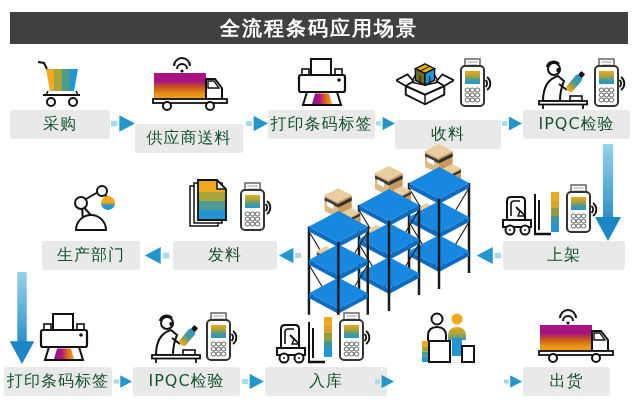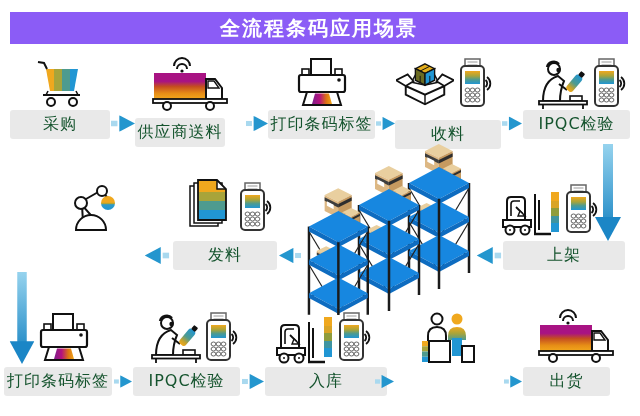--- a/index.html
+++ b/index.html
@@ -1,19 +1,19 @@
 <!DOCTYPE html>
 <html><head>
 <meta charset="utf-8">
 <style>
   html,body{margin:0;padding:0;background:#fff;}
   #stage{position:relative;width:640px;height:416px;background:#fff;overflow:hidden;
          font-family:"DejaVu Sans","Liberation Sans",sans-serif;}
   .abs{position:absolute;}
-  .banner{position:absolute;left:10px;top:12px;width:618px;height:32px;background:#8b5cf6;
+  .banner{position:absolute;left:10px;top:12px;width:618px;height:32px;background:#404040;
           color:#fff;display:flex;align-items:center;justify-content:center;
           font-size:20px;font-weight:bold;letter-spacing:2px;}
   .pill{position:absolute;height:29px;background:#E9E9E9;border-radius:3px;
         display:flex;align-items:center;justify-content:center;
         font-size:16px;color:#14532d;letter-spacing:1px;white-space:nowrap;}
   .flip{transform:scaleX(-1);}
   svg.abs{display:block;}
 </style>
 </head>
 <body>
@@ -300,21 +300,21 @@
   <svg class="abs" viewBox="0 0 36 52" style="left:592px;top:58px;width:36px;height:52px">
       <use href="#i-pda"></use>
     </svg>
 
   <div class="pill" style="left:10px;top:110px;width:100px">
       <span>采购</span>
     </div>
   <svg class="abs" viewBox="0 0 26 18" style="left:111px;top:115px;width:24px;height:17px">
       <use href="#i-arrow"></use>
     </svg>
-  <div class="pill" style="left:135px;top:118px;width:90px">
+  <div class="pill" style="left:135px;top:124px;width:108px">
       <span>供应商送料</span>
     </div>
   <svg class="abs" viewBox="0 0 26 18" style="left:246px;top:115px;width:22px;height:17px">
       <use href="#i-arrow"></use>
     </svg>
   <div class="pill" style="left:268px;top:110px;width:107px">
       <span>打印条码标签</span>
     </div>
   <svg class="abs" viewBox="0 0 26 18" style="left:376px;top:115px;width:19px;height:17px">
       <use href="#i-arrow"></use>
@@ -348,20 +348,23 @@
   <svg class="abs" viewBox="0 0 58 52" style="left:497px;top:186px;width:58px;height:52px">
       <use href="#i-forklift"></use>
     </svg>
   <svg class="abs" viewBox="0 0 8 40" style="left:551px;top:192px;width:8px;height:40px">
       <use href="#i-colorbar"></use>
     </svg>
   <svg class="abs" viewBox="0 0 36 52" style="left:564px;top:184px;width:36px;height:52px">
       <use href="#i-pda"></use>
     </svg>
 
+  <div class="pill" style="left:42px;top:241px;width:98px">
+      <span>生产部门</span>
+    </div>
   <svg class="abs flip" viewBox="0 0 26 18" style="left:144px;top:247px;width:26px;height:17px">
       <use href="#i-arrow"></use>
     </svg>
   <div class="pill" style="left:173px;top:241px;width:104px">
       <span>发料</span>
     </div>
   <svg class="abs flip" viewBox="0 0 26 18" style="left:279px;top:247px;width:22px;height:17px">
       <use href="#i-arrow"></use>
     </svg>
   <svg class="abs flip" viewBox="0 0 26 18" style="left:476px;top:247px;width:26px;height:17px">

